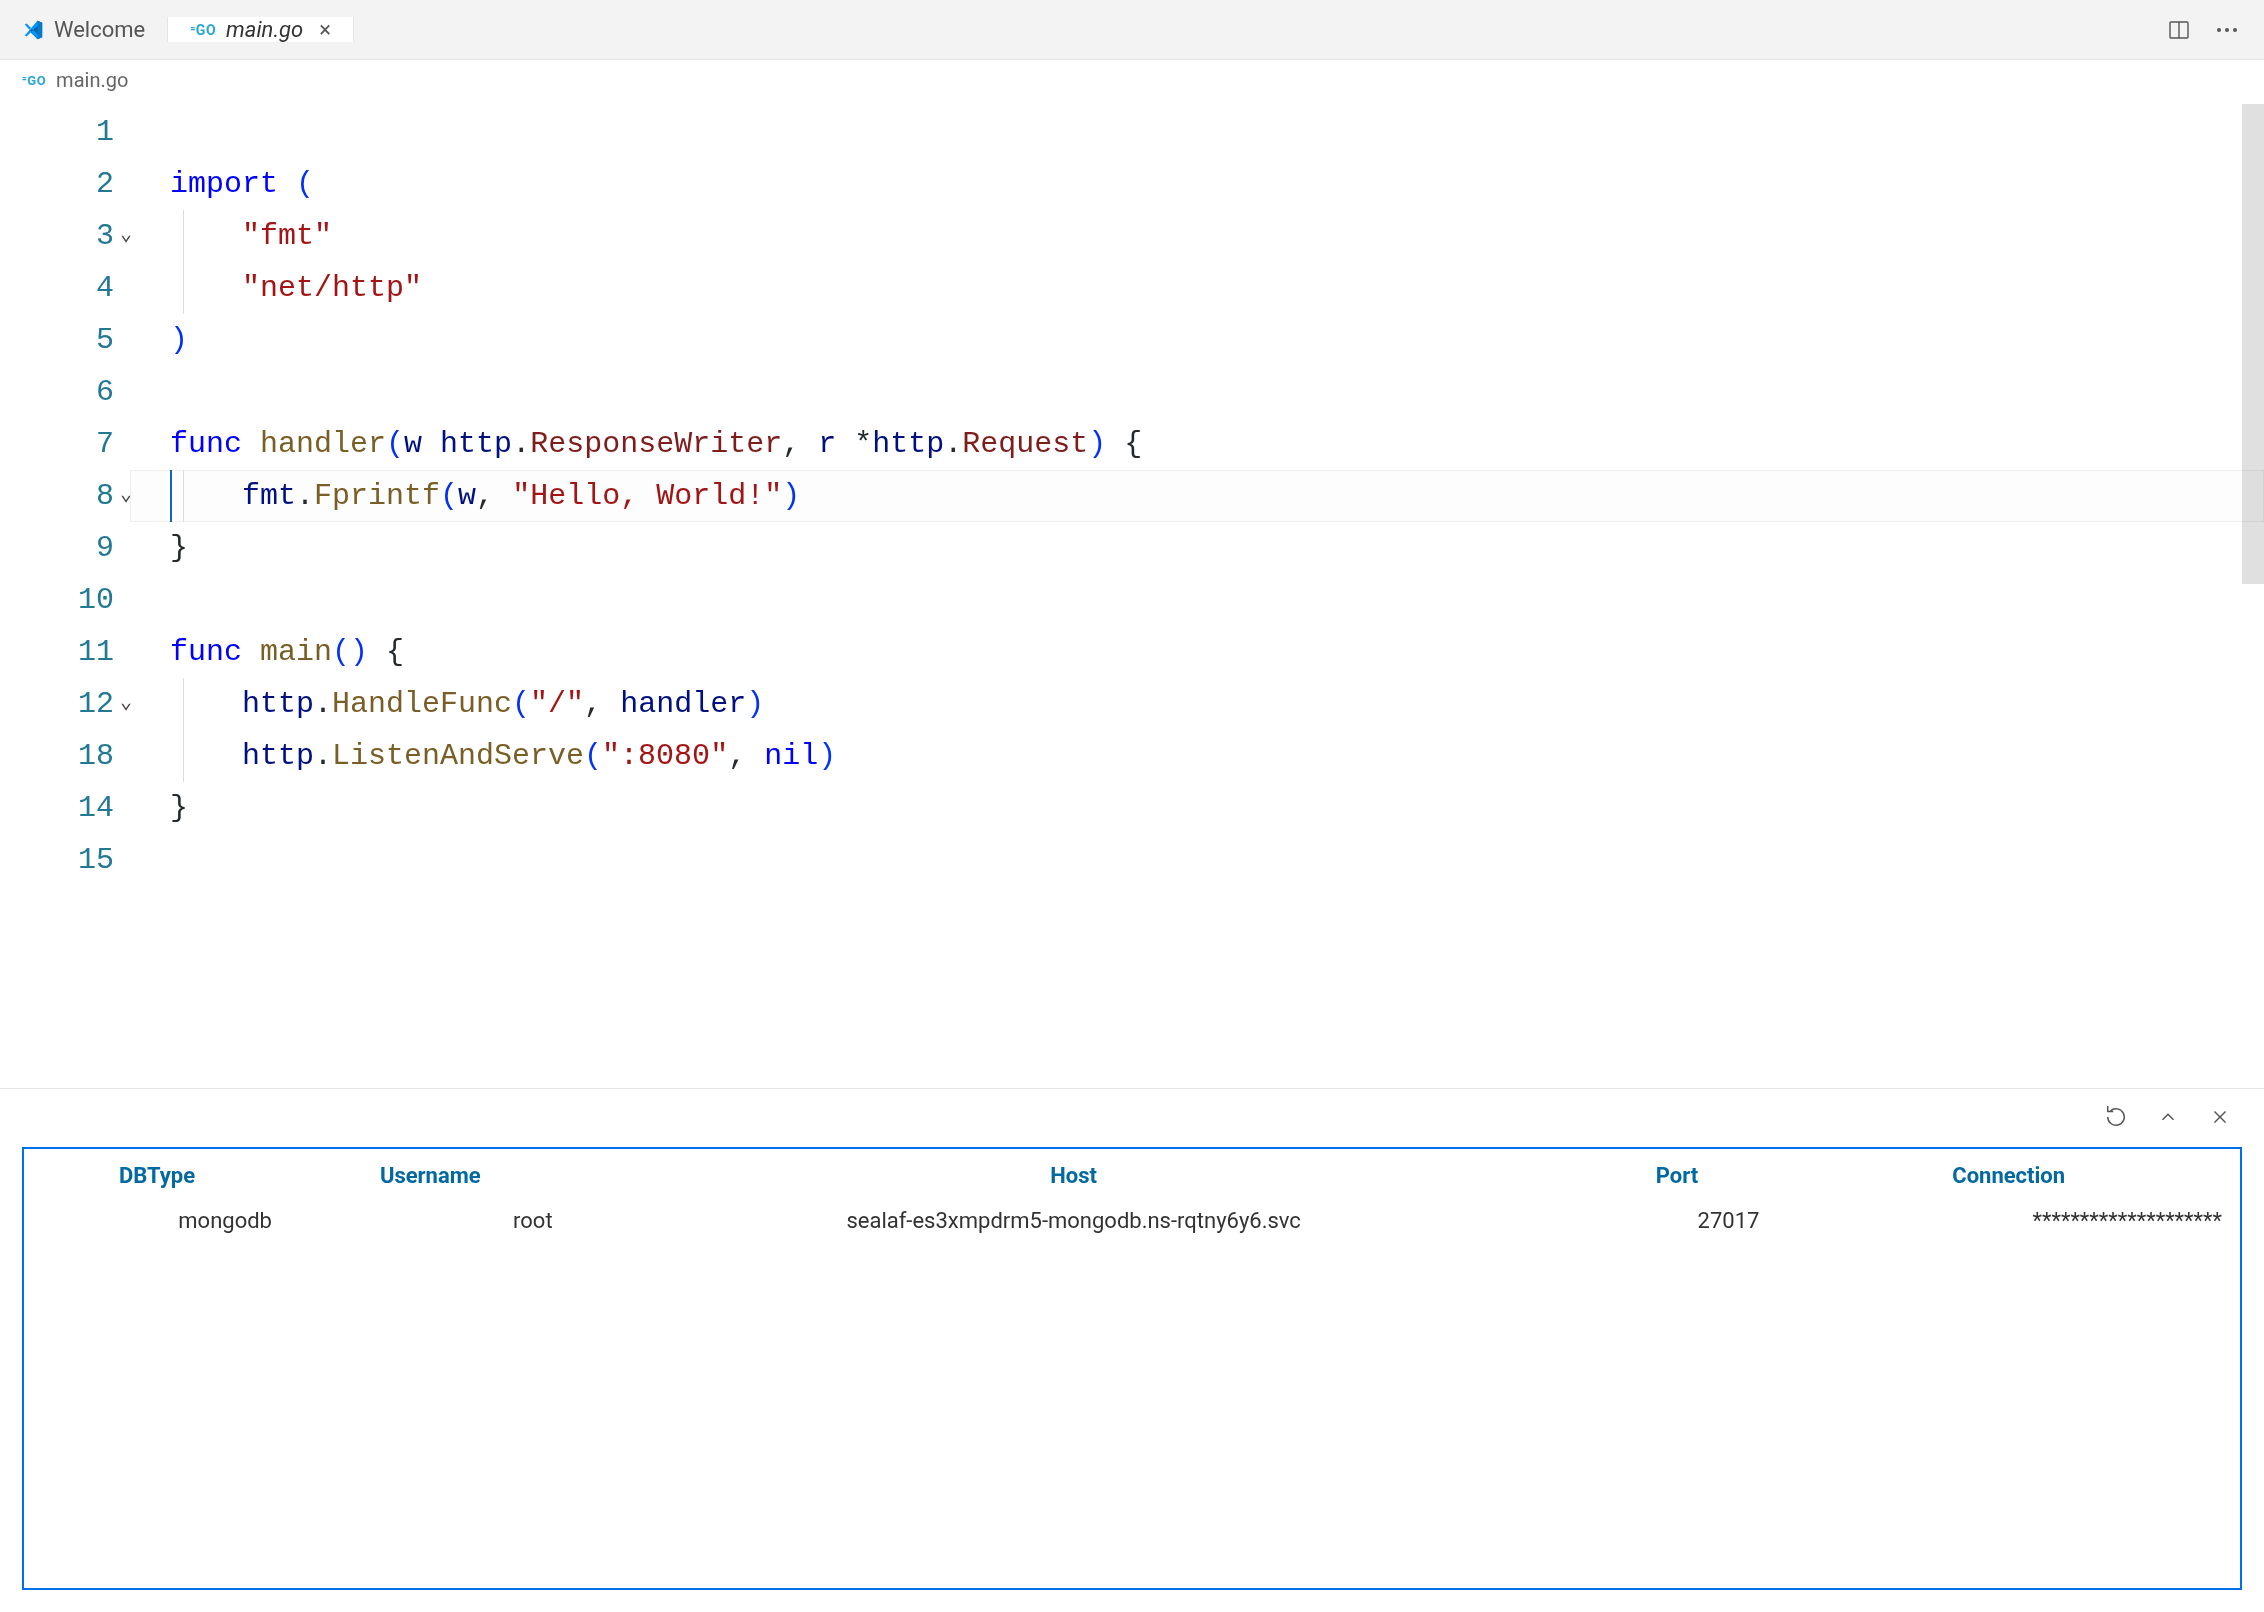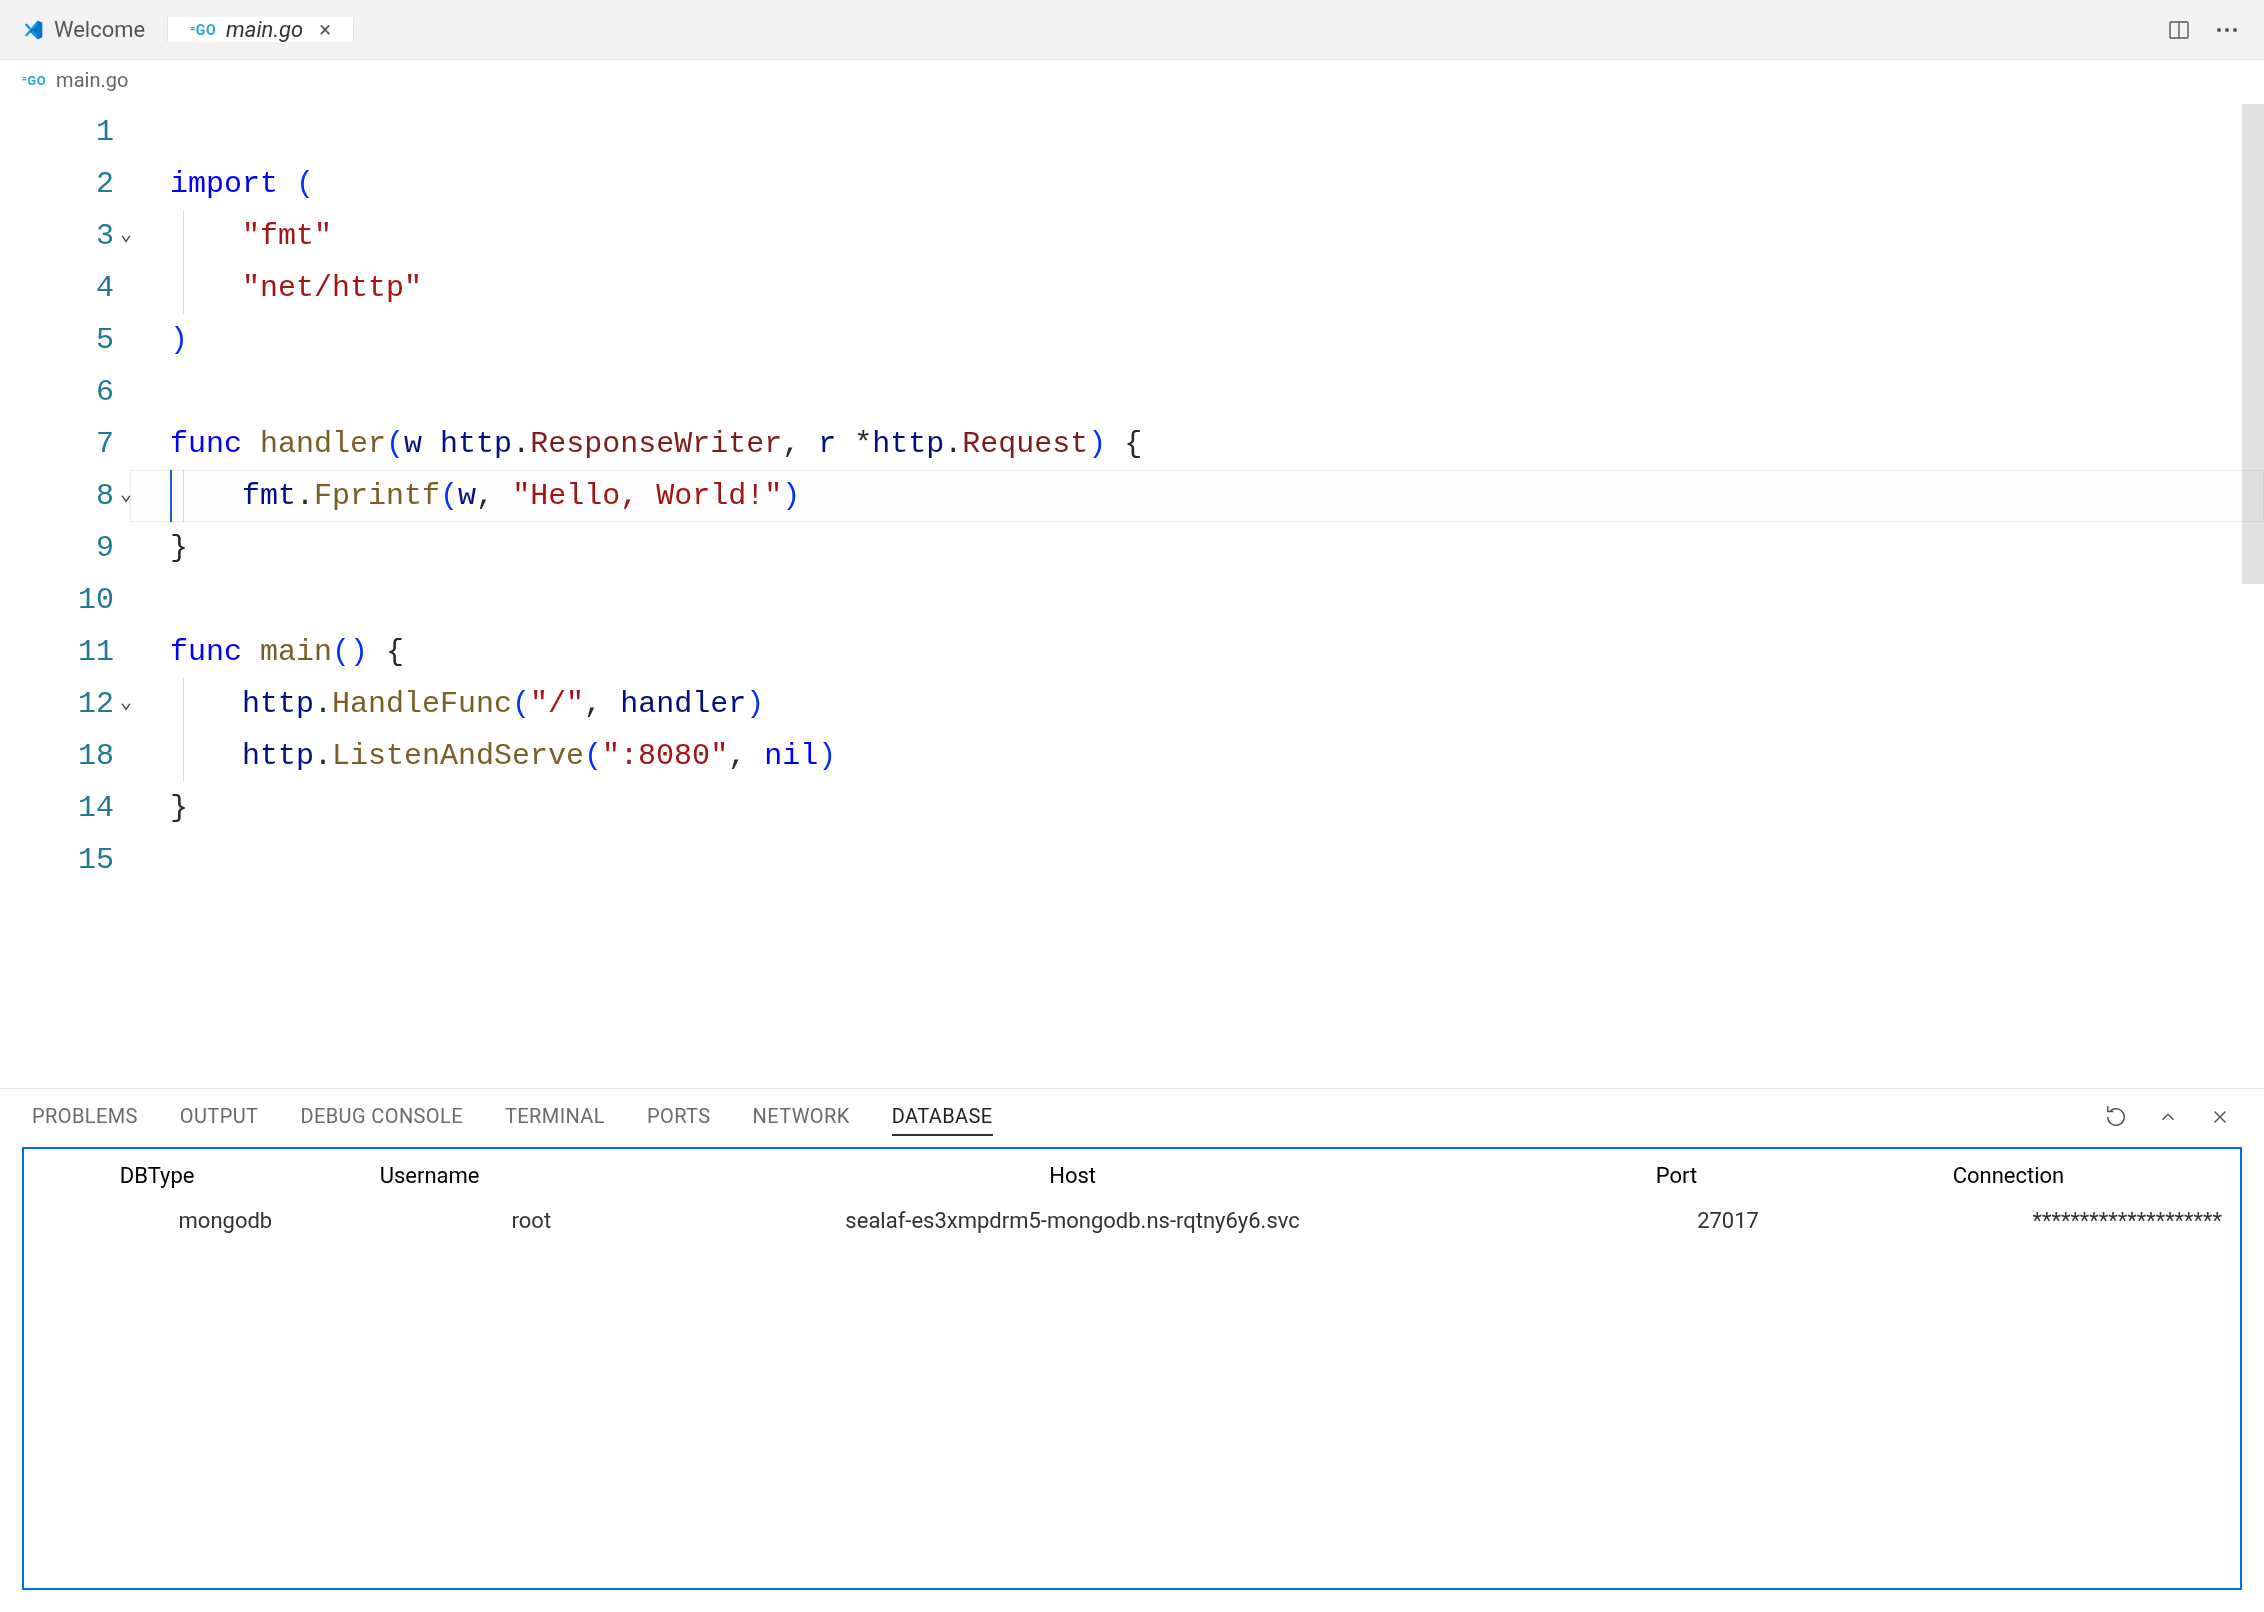--- a/index.html
+++ b/index.html
@@ -50,21 +50,21 @@
   .panel { height:524px; border-top:1px solid #e5e5e5; display:flex; flex-direction:column; }
   .panel-tabs { display:flex; align-items:center; height:56px; padding:0 32px; gap:42px; font-size:20px; color:#6b6b6b; letter-spacing:0.4px; }
   .panel-tabs .ptab { cursor:pointer; padding:6px 0; }
   .panel-tabs .ptab.active { color:#222; border-bottom:2px solid #333; }
   .panel-actions { margin-left:auto; display:flex; align-items:center; gap:28px; color:#555; }
   .panel-actions .ico { width:24px; height:24px; display:flex; align-items:center; justify-content:center; }
   .panel-actions svg { width:22px; height:22px; stroke:#555; stroke-width:1.6; fill:none; }
 
   .db-box { flex:1; margin:2px 22px 22px 22px; border:2px solid #006fee; background:#fff; overflow:auto; }
   table.db { width:100%; border-collapse:collapse; font-size:22px; color:#444; }
-  table.db th { font-weight:400; color:#000000; padding:14px 18px 10px; text-align:center; }
+  table.db th { font-weight:700; color:#0369a1; padding:14px 18px 10px; text-align:center; }
   table.db td { padding:10px 18px; text-align:right; color:#333; }
   table.db th:nth-child(3), table.db td:nth-child(3) { text-align:center; }
 </style>
 </head>
 <body>
 
 <div class="app">
 
   <div class="tabbar">
     <div id="tabs-mount" style="display: flex;">
@@ -141,29 +141,20 @@
           <div class="line indent-guide"><span class="tok-text">    </span><span class="tok-ident">http</span><span class="tok-text">.</span><span class="tok-func">HandleFunc</span><span class="tok-punc">(</span><span class="tok-str">"/"</span><span class="tok-text">, </span><span class="tok-ident">handler</span><span class="tok-punc">)</span></div>
           <div class="line indent-guide"><span class="tok-text">    </span><span class="tok-ident">http</span><span class="tok-text">.</span><span class="tok-func">ListenAndServe</span><span class="tok-punc">(</span><span class="tok-str">":8080"</span><span class="tok-text">, </span><span class="tok-kw">nil</span><span class="tok-punc">)</span></div>
           <div class="line"><span class="tok-text">}</span></div>
         </div>
     </div>
     <div class="minimap-scroll"></div>
   </div>
 
   <div class="panel">
     <div class="panel-tabs">
-      <div id="ptabs-mount" style="display:flex;gap:42px;">
-          <div class="ptab">PROBLEMS</div>
-          <div class="ptab">OUTPUT</div>
-          <div class="ptab">DEBUG CONSOLE</div>
-          <div class="ptab">TERMINAL</div>
-          <div class="ptab">PORTS</div>
-          <div class="ptab">NETWORK</div>
-          <div class="ptab active">DATABASE</div>
-        </div>
       <div class="panel-actions">
         <span class="ico">
           <svg viewBox="0 0 24 24">
               <path d="M3 12a9 9 0 1 0 3-6.7"></path>
               <polyline points="3 3 3 9 9 9" transform="translate(0 -3)"></polyline>
             </svg>
         </span>
         <span class="ico">
           <svg viewBox="0 0 24 24">
               <polyline points="6 15 12 9 18 15"></polyline>

